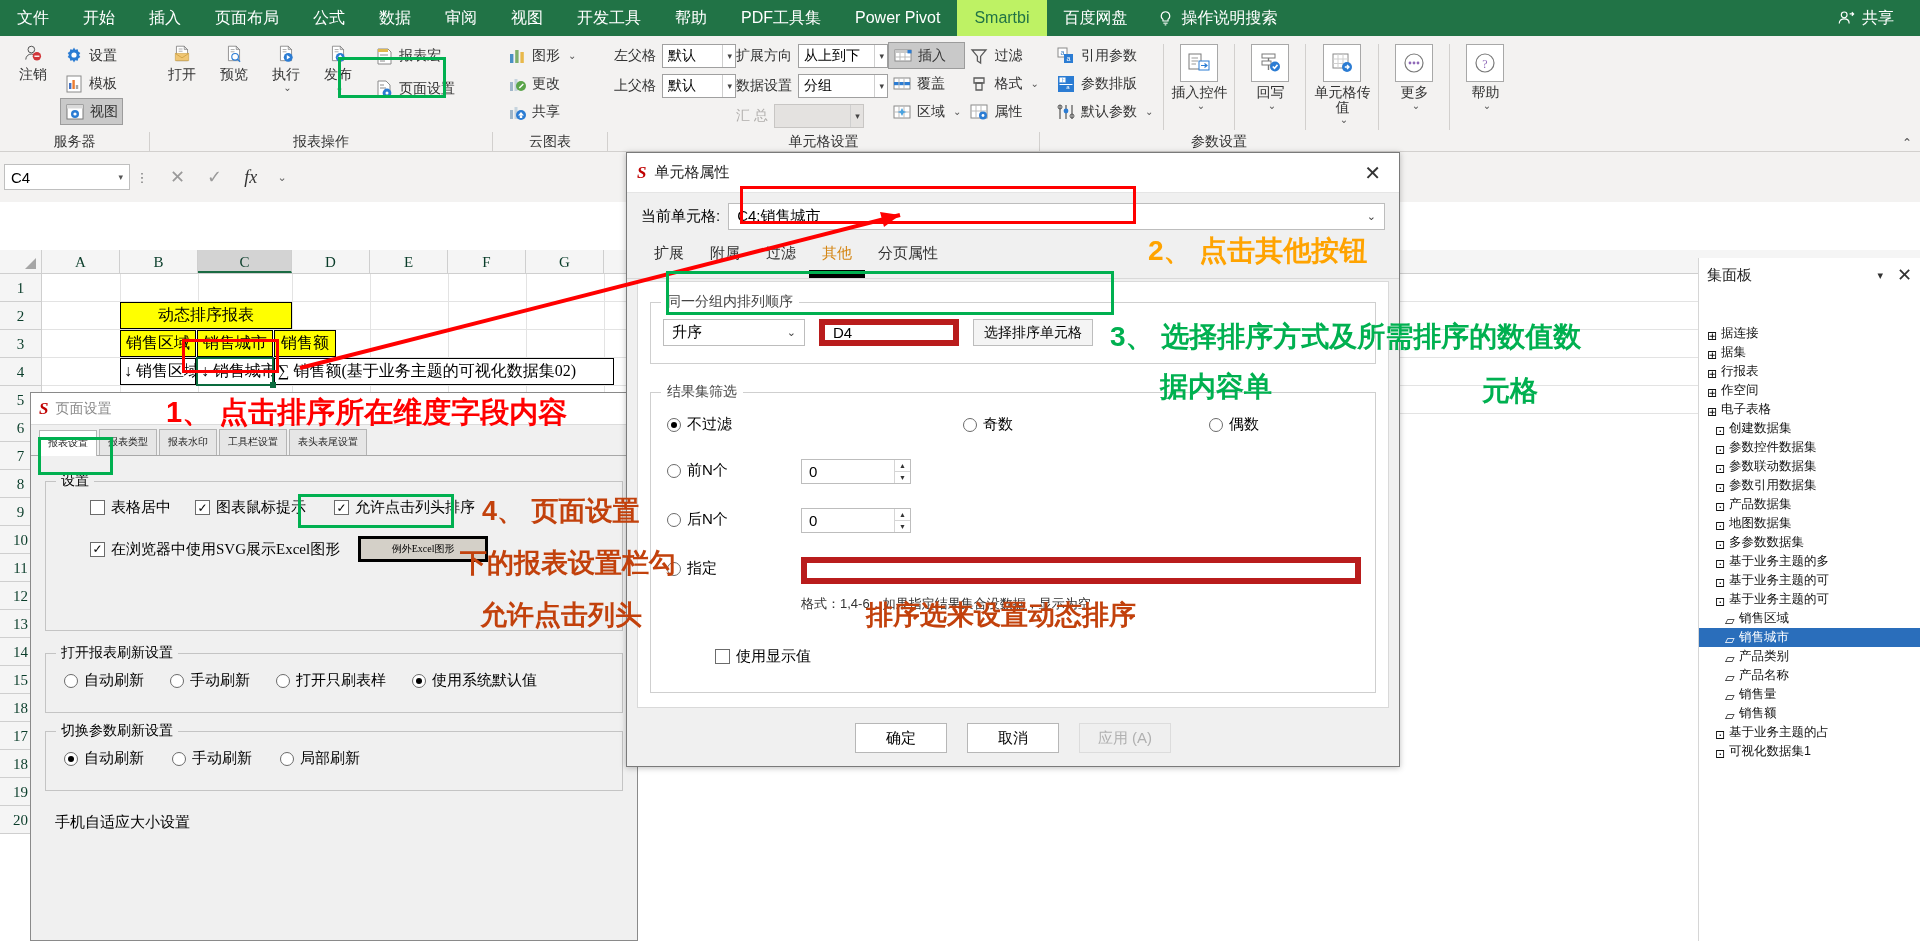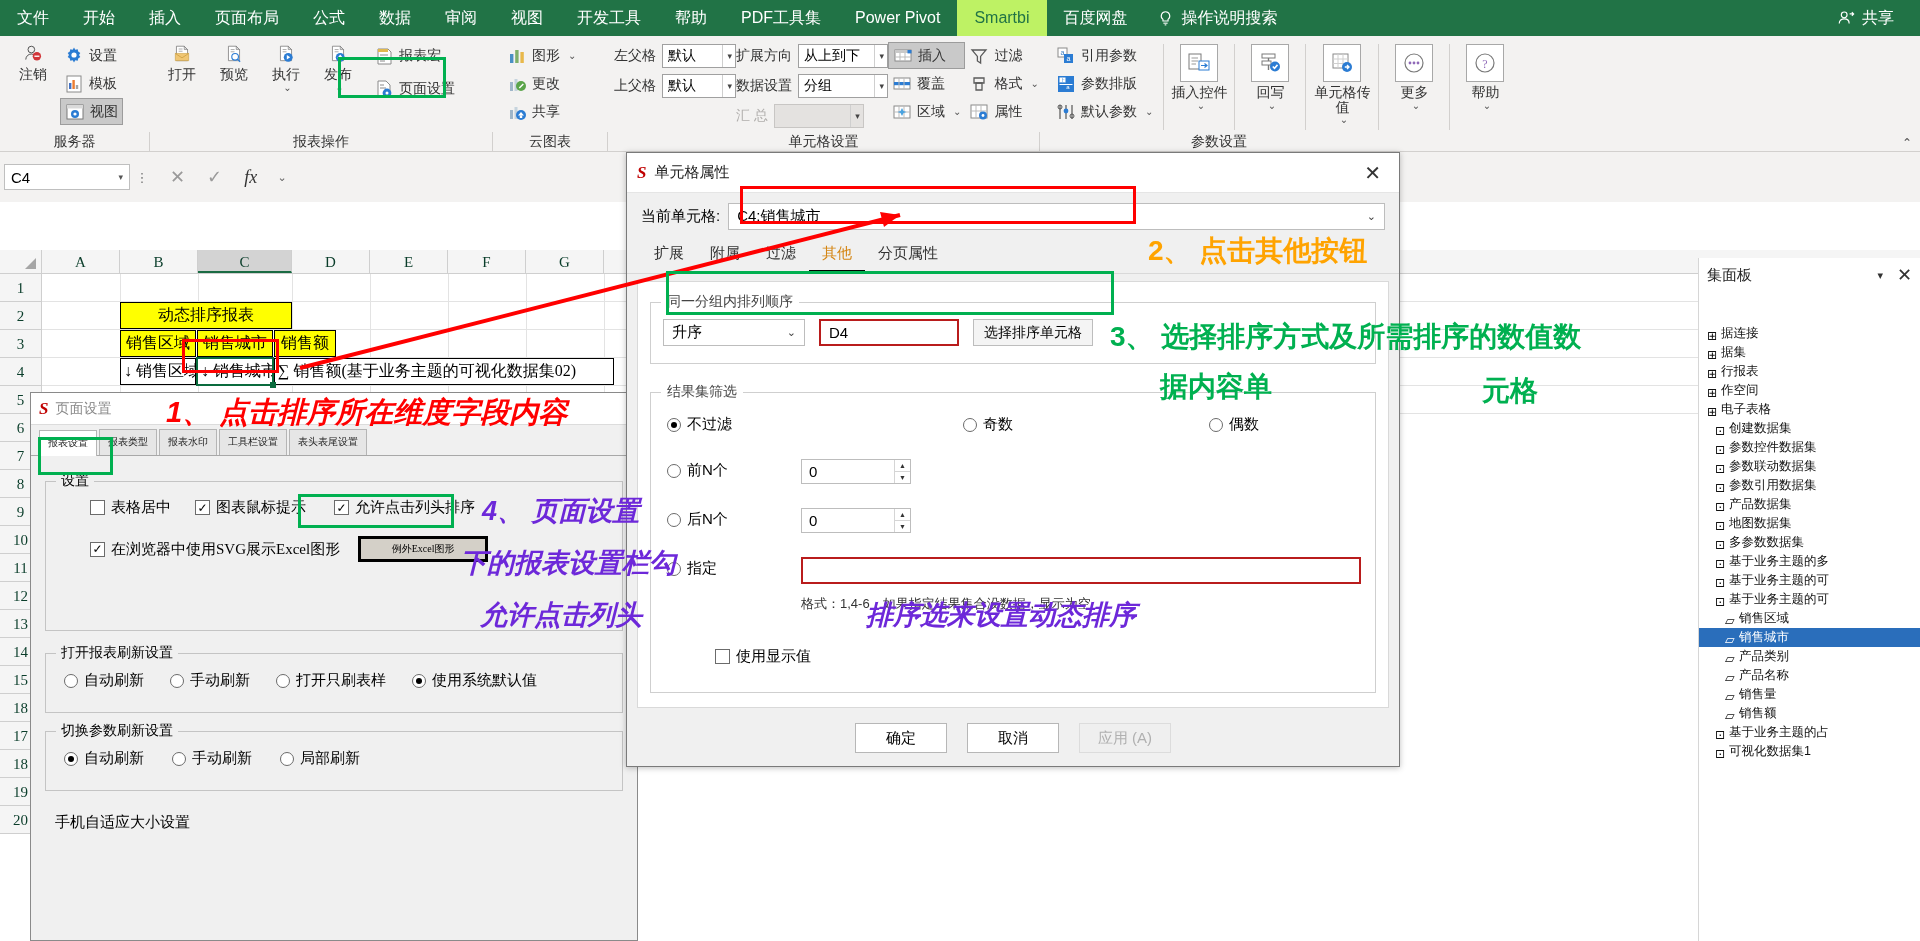--- a/index.html
+++ b/index.html
@@ -153,30 +153,30 @@
   .cp-title .ttxt { font-size:15px; color:#222; }
   .cp-close { margin-left:auto; font-size:20px; color:#333; line-height:1; padding:2px 8px;}
   .cp-row { display:flex; align-items:center; padding:10px 14px 6px 14px; }
   .cp-row .lb { font-size:15px; color:#000; margin-right:8px; white-space:nowrap;}
   .cp-select { flex:1; height:27px; background:#fff; border:1px solid #bdbdbd;
                display:flex; align-items:center; justify-content:space-between; padding:0 8px;
                font-size:15px; color:#000;}
   .cp-select .ca { font-size:11px; color:#444; }
   .cp-tabs { display:flex; padding:2px 14px 0 14px; border-bottom:1px solid #d9d9d9;}
   .cp-tab { padding:6px 13px 7px 13px; font-size:15px; color:#333; border-bottom:2px solid transparent; }
-  .cp-tab.on { color:#d58512; border-bottom:3px solid #000000; }
+  .cp-tab.on { color:#d58512; border-bottom:8px solid #000000; }
   .cp-body { position:absolute; left:10px; right:10px; top:128px; bottom:58px;
              border:1px solid #d9d9d9; background:#fff; }
   .cp-fs { position:absolute; border:1px solid #cfcfcf; }
   .cp-legend { position:absolute; top:-10px; left:10px; background:#fff; padding:0 6px;
                font-size:14px; color:#444;}
   .seltiny { height:27px; background:#fff; border:1px solid #bdbdbd;
              display:flex; align-items:center; justify-content:space-between; padding:0 8px;
              font-size:15px; color:#000;}
-  .txtin { height:27px; background:#fff; border:2px solid #b91c1c; display:flex; align-items:center;
+  .txtin { height:27px; background:#fff; border:6px solid #b91c1c; display:flex; align-items:center;
            padding:0 8px; font-size:15px; color:#000; }
   .btn2 { height:27px; background:#f4f4f4; border:1px solid #bdbdbd; display:flex;
           align-items:center; justify-content:center; font-size:14px; color:#000; padding:0 10px;}
   .spin { display:flex; border:1px solid #bdbdbd; background:#fff; height:25px; }
   .spin .sv { flex:1; display:flex; align-items:center; padding-left:7px; font-size:15px;}
   .spin .sb { width:16px; border-left:1px solid #d5d5d5; display:flex; flex-direction:column;}
   .spin .sb i { flex:1; display:flex; align-items:center; justify-content:center; font-size:7px; color:#333;
                 font-style:normal; }
   .spin .sb i:first-child { border-bottom:1px solid #d5d5d5;}
   .hint { position:absolute; font-size:13px; color:#333; }
@@ -197,21 +197,21 @@
   .tnode.ind1 { padding-left:16px; }
   .tnode.ind2 { padding-left:26px; }
   .tnode.sel { background:#2a6ebb; color:#fff; }
   .tico { width:11px; height:11px; flex:none; }
 
   
   .anno { position:absolute; font-weight:bold; white-space:nowrap; pointer-events:none; }
   .anno.red { color:#ff0000; }
   .anno.orange { color:#ffa300; }
   .anno.green2 { color:#00b050; }
-  .anno.cyan { color:#6d28d9;font-style:italic; }
+  .anno.cyan { color:#c2410c; }
   .gbox { position:absolute; border:3px solid #00b050; pointer-events:none; }
   .rbox { position:absolute; border:3px solid #ff0000; pointer-events:none; }
   svg.overlay { position:absolute; left:0; top:0; width:1920px; height:941px; pointer-events:none; }
 </style>
 </head>
 <body>
 
 <div class="menubar">
   <div class="menu-item">文件</div>
   <div class="menu-item">开始</div>
@@ -994,21 +994,21 @@
 <div class="rbox" style="left:182px;top:339px;width:97px;height:34px;"></div>
 
 <div class="rbox" style="left:740px;top:186px;width:396px;height:38px;"></div>
 
 <div class="gbox" style="left:666px;top:271px;width:448px;height:44px;"></div>
 
 <div class="gbox" style="left:38px;top:437px;width:75px;height:38px;"></div>
 
 <div class="gbox" style="left:298px;top:494px;width:156px;height:34px;"></div>
 
-<div class="anno red" style="left:166px;top:393px;font-size:29px;font-style:italic;">1、 点击排序所在维度字段内容</div>
+<div class="anno red" style="left:166px;top:393px;font-size:29px;">1、 点击排序所在维度字段内容</div>
 <div class="anno orange" style="left:1148px;top:232px;font-size:28px;">2、 点击其他按钮</div>
 <div class="anno green2" style="left:1110px;top:318px;font-size:28px;">3、 选择排序方式及所需排序的数值数</div>
 <div class="anno green2" style="left:1160px;top:368px;font-size:28px;">据内容单</div>
 <div class="anno green2" style="left:1482px;top:372px;font-size:28px;">元格</div>
 <div class="anno cyan" style="left:482px;top:493px;font-size:27px;">4、 页面设置</div>
 <div class="anno cyan" style="left:460px;top:545px;font-size:27px;">下的报表设置栏勾</div>
 <div class="anno cyan" style="left:480px;top:597px;font-size:27px;">允许点击列头</div>
 <div class="anno cyan" style="left:866px;top:597px;font-size:27px;">排序选来设置动态排序</div>
 
 </body></html>

